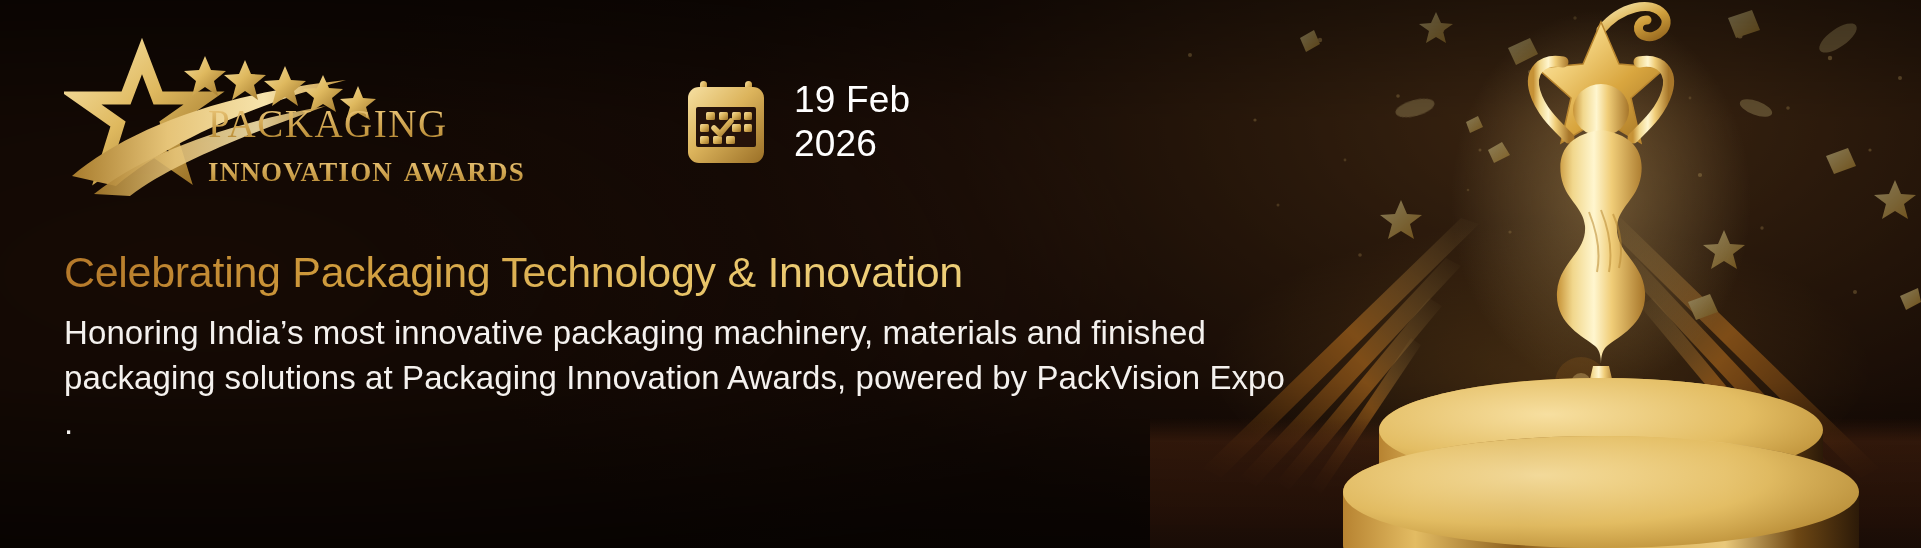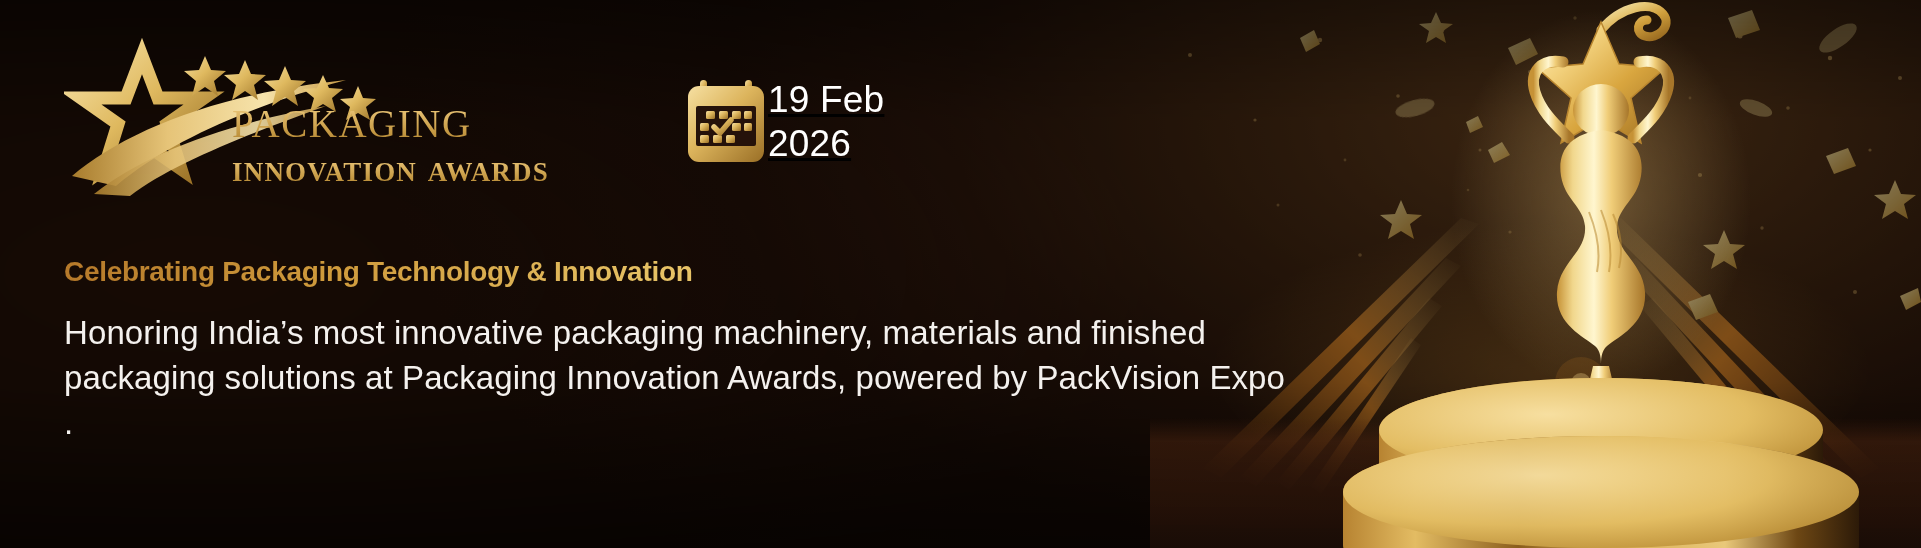--- a/index.html
+++ b/index.html
@@ -49,55 +49,54 @@
   .logo-wordmark{
     position:absolute; left:144px; top:54px;
     width:360px;
   }
   .word-pack, .word-innov{
     font-family:"Liberation Serif", serif;
     background:linear-gradient(180deg,#f6dc99 0%,#e7c173 34%,#c79b45 70%,#a87c2c 100%);
     -webkit-background-clip:text; background-clip:text;
     color:transparent;
     white-space:nowrap;
-    margin-left:24px;
   }
   .word-pack{
     font-size:55px; line-height:58px;
     letter-spacing:1.5px;
     font-variant:small-caps; text-transform:lowercase;
   }
   .word-innov{
     font-size:38px; line-height:44px;
     letter-spacing:1.2px;
     font-variant:small-caps; text-transform:lowercase;
     margin-top:-2px;
     font-weight:bold;
   }
 
   
   .info-row{
     position:absolute; left:686px; top:78px;
     display:flex; align-items:flex-start; gap:58px;
   }
-  .info-item{ display:flex; align-items:flex-start; gap:2px;text-decoration:underline; }
+  .info-item{ display:flex; align-items:center; gap:28px; }
   .info-icon{ flex:0 0 auto; }
   .info-text{
     color:#ffffff;
     font-size:37px; line-height:44px;
     font-weight:400;
     white-space:pre-line;
     letter-spacing:.2px;
   }
 
   
   .copy{ position:absolute; left:64px; top:244px; width:1230px; }
   .headline{
-    font-size:28px;
-    font-weight:bold;
+    font-size:43px;
+    font-weight:normal;
     line-height:56px;
     letter-spacing:-.3px;
     background:linear-gradient(95deg,#b5792a 0%,#cf9b3c 22%,#e6c164 48%,#efd07a 68%,#e2b95a 100%);
     -webkit-background-clip:text; background-clip:text;
     color:transparent;
     white-space:nowrap;
   }
   .body-text{
     margin-top:10px;
     color:#f4f1ee;

